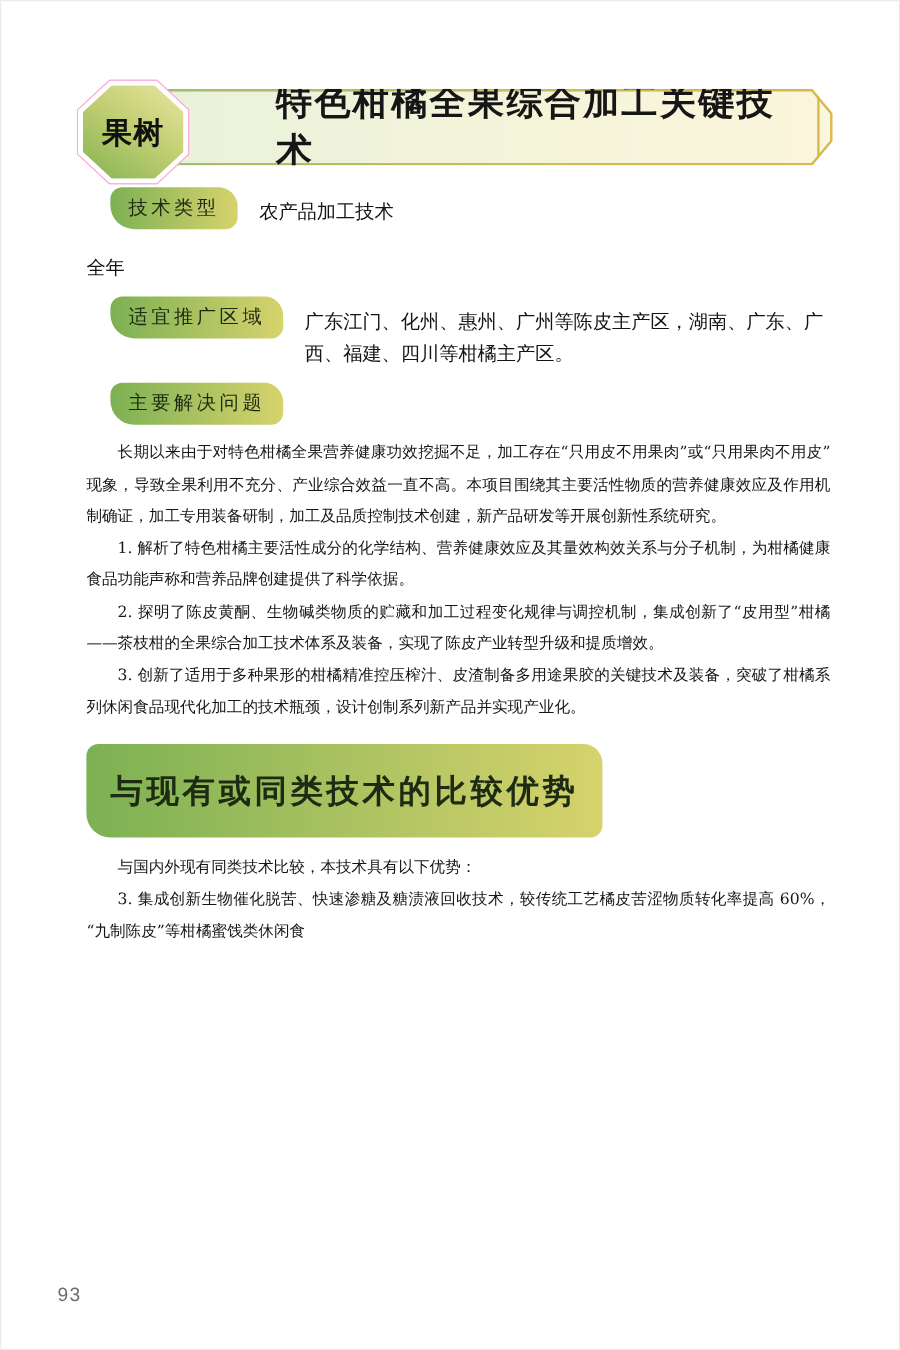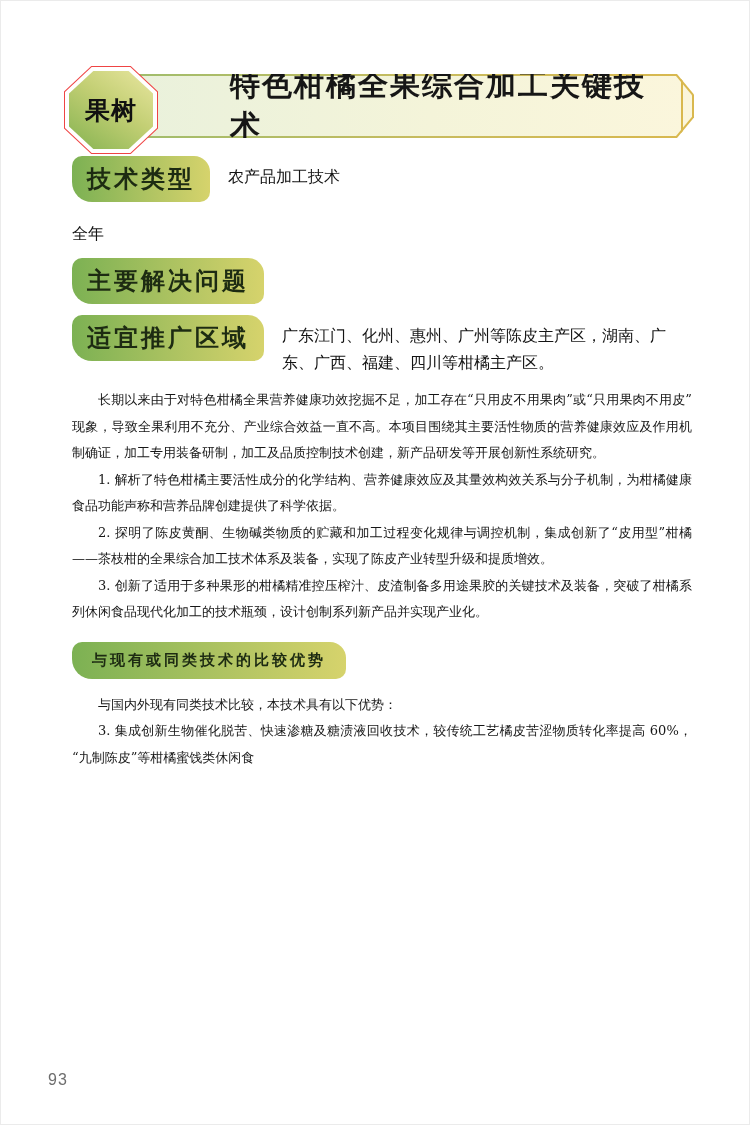--- a/index.html
+++ b/index.html
@@ -32,62 +32,63 @@
   .banner-title{
     position:absolute;left:120px;right:30px;top:0;height:64px;
     display:flex;align-items:center;justify-content:center;
     margin:0;
     font-size:30px;font-weight:bold;color:#161616;letter-spacing:2px;
     font-family:"Liberation Sans",sans-serif;
   }
   .oct{clip-path:polygon(29% 0,71% 0,100% 29%,100% 71%,71% 100%,29% 100%,0 71%,0 29%);}
   .oct-outer{
     position:absolute;left:0;top:0;width:94px;height:88px;
-    background:#ef4444;padding:0;
+    background:#f9a8d4;padding:0;
   }
   .oct-mid{position:absolute;inset:1px;background:#ffffff;}
   .oct-in{
     position:absolute;inset:4px;
     background:linear-gradient(215deg,#e9e6a0 0%,#c3cf74 45%,#85b351 100%);
     display:flex;align-items:center;justify-content:center;
   }
   .oct-in span{font-size:25px;font-weight:bold;color:#111;letter-spacing:1px;}
 
   
   .content{position:absolute;left:72px;right:58px;top:156px;}
 
   .info-row{display:flex;align-items:flex-start;gap:18px;margin-bottom:11px;}
   .pill{
     flex:0 0 auto;
     background:linear-gradient(90deg,#7cb153 0%,#b3c563 60%,#d6d36c 100%);
     border-radius:10px 16px 10px 20px;
     padding:7px 15px;
-    font-size:24px;font-weight:bold;color:#1d2b12;letter-spacing:3px;
+    font-size:16px;font-weight:normal;color:#1d2b12;letter-spacing:3px;
     white-space:nowrap;
+    margin-left:20px;
   }
   .info-value{
     font-family:"DejaVu Serif",serif;
     font-size:16px;line-height:27px;color:#141414;
     padding-top:7px;
   }
 
   .body-text{margin-top:6px;}
   .body-text p{
     margin:0;
     font-family:"DejaVu Serif",serif;
     font-size:13px;line-height:26.5px;color:#161616;
     text-align:justify;text-indent:2em;
   }
 
   .section-pill{
     display:inline-block;
     background:linear-gradient(90deg,#7cb153 0%,#b3c563 60%,#d6d36c 100%);
     border-radius:10px 16px 10px 20px;
-    padding:9px 20px;
-    font-size:15px;font-weight:bold;color:#1d2b12;letter-spacing:3px;
+    padding:21px 20px;
+    font-size:27px;font-weight:bold;color:#1d2b12;letter-spacing:3px;
     margin:16px 0 13px 0;
   }
 
   .page-number{
     position:absolute;left:48px;bottom:36px;
     font-size:16px;color:#6d6d6d;letter-spacing:1px;text-align:right;
   }
 </style>
 </head>
 <body>
@@ -114,26 +115,26 @@
     <div class="info-row">
       <span class="pill">技术类型</span>
       <span class="info-value">农产品加工技术</span>
     </div>
 
     <div class="info-row">
       <span class="info-value">全年</span>
     </div>
 
     <div class="info-row">
-      <span class="pill">主要解决问题</span>
+      <span class="pill">适宜推广区域</span>
+      <span class="info-value">广东江门、化州、惠州、广州等陈皮主产区，湖南、广东、广西、福建、四川等柑橘主产区。</span>
     </div>
 
     <div class="info-row">
-      <span class="pill">适宜推广区域</span>
-      <span class="info-value">广东江门、化州、惠州、广州等陈皮主产区，湖南、广东、广西、福建、四川等柑橘主产区。</span>
+      <span class="pill">主要解决问题</span>
     </div>
 
     <div class="body-text">
       <p>长期以来由于对特色柑橘全果营养健康功效挖掘不足，加工存在“只用皮不用果肉”或“只用果肉不用皮”现象，导致全果利用不充分、产业综合效益一直不高。本项目围绕其主要活性物质的营养健康效应及作用机制确证，加工专用装备研制，加工及品质控制技术创建，新产品研发等开展创新性系统研究。</p>
       <p>1. 解析了特色柑橘主要活性成分的化学结构、营养健康效应及其量效构效关系与分子机制，为柑橘健康食品功能声称和营养品牌创建提供了科学依据。</p>
       <p>2. 探明了陈皮黄酮、生物碱类物质的贮藏和加工过程变化规律与调控机制，集成创新了“皮用型”柑橘——茶枝柑的全果综合加工技术体系及装备，实现了陈皮产业转型升级和提质增效。</p>
       <p>3. 创新了适用于多种果形的柑橘精准控压榨汁、皮渣制备多用途果胶的关键技术及装备，突破了柑橘系列休闲食品现代化加工的技术瓶颈，设计创制系列新产品并实现产业化。</p>
     </div>
 
     <div>

